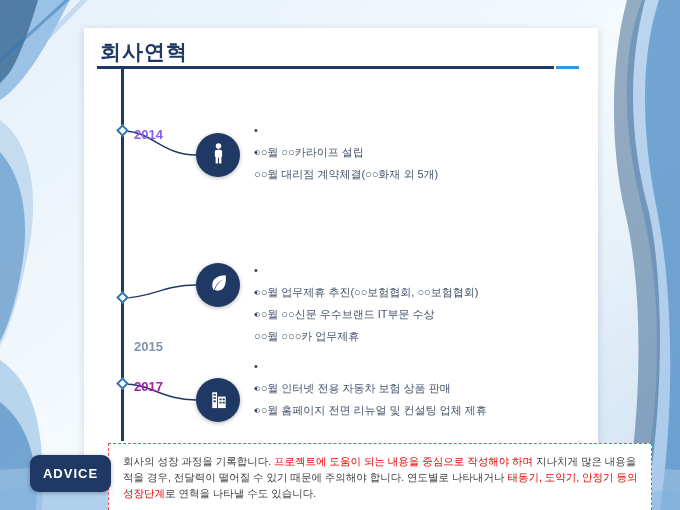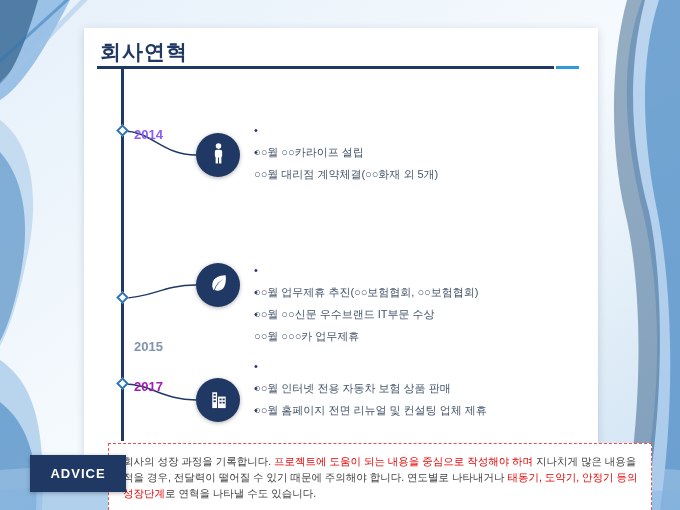--- a/index.html
+++ b/index.html
@@ -46,24 +46,24 @@
   .l-2017 { top:354px; }
   .li { display:flex; align-items:baseline; height:22px; line-height:22px; white-space:nowrap;flex-direction:column; }
   .dot::before { content:"•"; color:#1f3864; font-size:11px; margin-right:7px; }
   .li-text { font-size:11px; color:#44546a; }
 
   .advice-box { position:absolute; left:108px; top:443px; width:544px; height:72px;
                 background:#fff; border:1px dashed #e85050; z-index:4;
                 padding:9px 10px 5px 14px; }
   .advice-text { font-size:10.5px; line-height:16px; color:#404040; }
   .advice-text .red { color:#e60000; }
-  .advice-label { position:absolute; left:30px; top:455px; width:96px; height:37px;
+  .advice-label { position:absolute; left:30px; top:455px; width:81px; height:37px;
                   background:#203864; z-index:5; display:flex; align-items:center;
                   justify-content:center; color:#fff; font-size:13px; font-weight:bold;
-                  letter-spacing:1px; box-shadow:0 1px 4px rgba(0,0,0,.3); }
+                  letter-spacing:1px; box-shadow:0 1px 4px rgba(0,0,0,.3);border-radius:9px; }
 </style>
 </head>
 <body>
 
 <div class="slide">
 
   <svg class="bg" width="680" height="510" viewBox="0 0 680 510">
     <defs>
       <linearGradient id="g0" x1="0" y1="0" x2="1" y2="1">
         <stop offset="0" stop-color="#e6f0fa"></stop>

